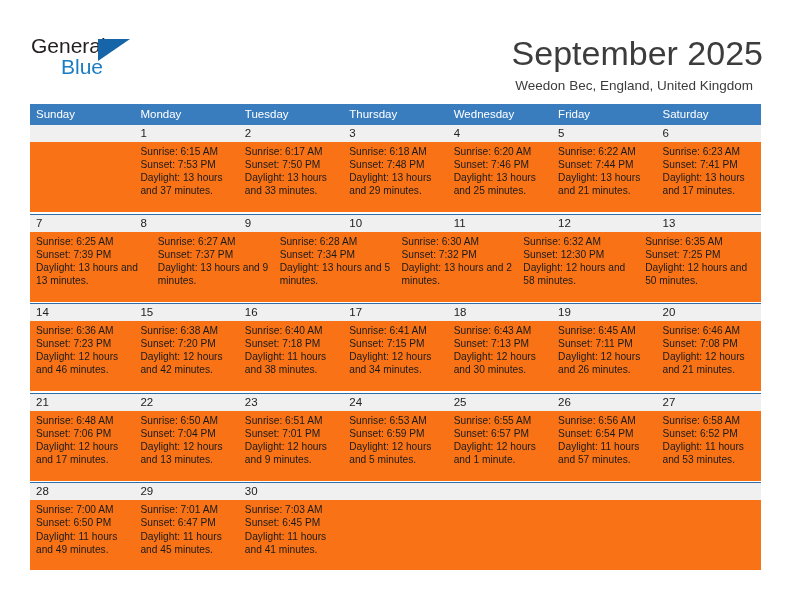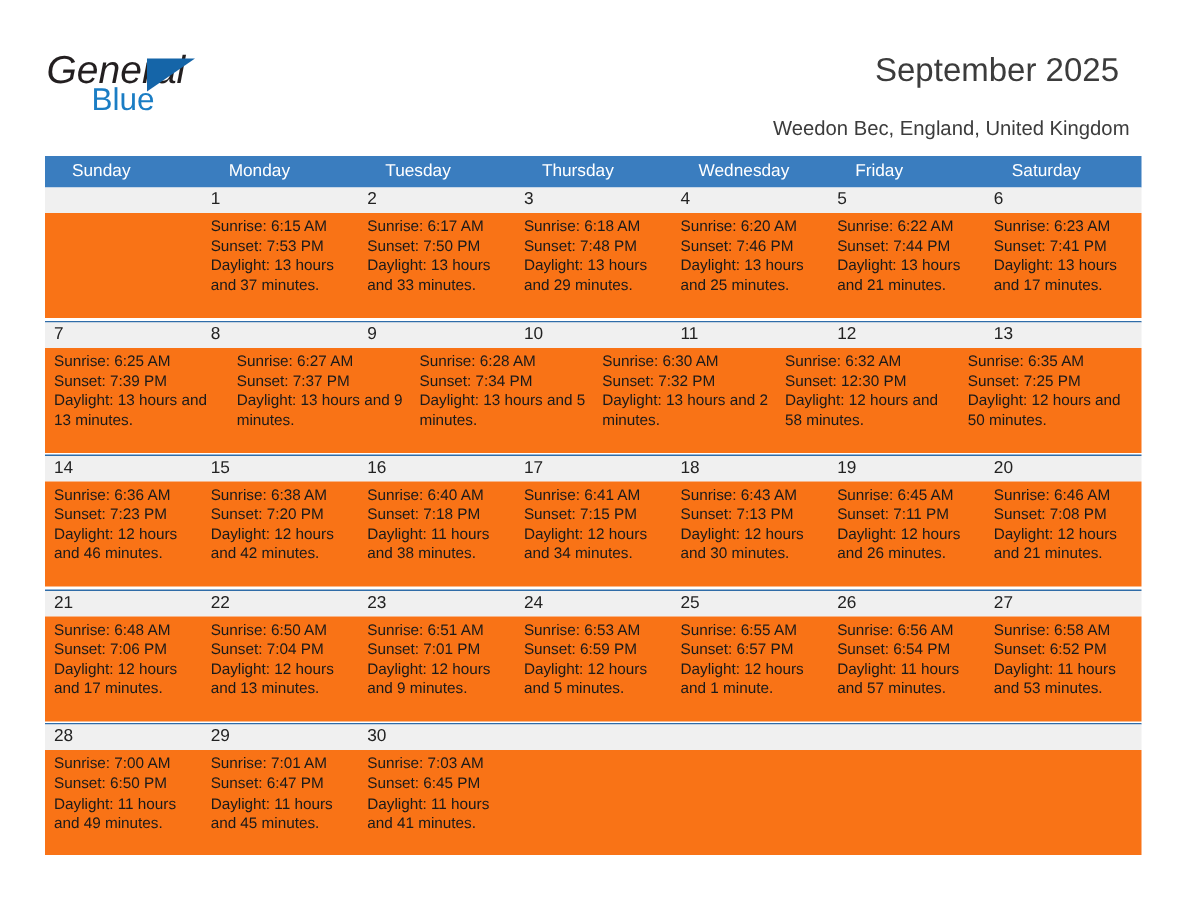--- a/index.html
+++ b/index.html
@@ -32,48 +32,47 @@
     position: absolute;
     left: 31px;
     top: 34px;
     width: 180px;
     height: 50px;
   }
   .logo-general {
     position: absolute;
     left: 0;
     top: 0;
-    font-size: 26px;
+    font-size: 21px;
     color: #231f20;
     letter-spacing: 0px;
     line-height: 24px;
-    font-style: italic;
   }
   .logo-blue {
     position: absolute;
     left: 30px;
     top: 21px;
     font-size: 21px;
     color: #1a7dc4;
     line-height: 24px;
   }
   .logo-tri {
     position: absolute;
     left: 67px;
     top: 5px;
     width: 0;
     height: 0;
     border-left: 32px solid #1565a8;
     border-bottom: 22px solid transparent;
   }
   .title {
     position: absolute;
-    right: 46px;
+    right: 29px;
     top: 34px;
-    font-size: 22px;
+    font-size: 34px;
     color: #3c3c3c;
     text-align: right;
     white-space: nowrap;
   }
   .subtitle {
     position: absolute;
     right: 39px;
     top: 78px;
     font-size: 13.5px;
     color: #3c3c3c;
@@ -91,21 +90,21 @@
   .weekday-row {
     display: flex;
     background: #3a7dbf;
     height: 21px;
   }
   .weekday {
     flex: 1 1 0;
     color: #ffffff;
     font-size: 11.5px;
     line-height: 21px;
-    padding-left: 18px;
+    padding-left: 6px;
     box-sizing: border-box;
     white-space: nowrap;
     overflow: hidden;
   }
   .week-row {
     position: relative;
     height: 88.6px;
     border-top: 1px solid #2f6ca8;
   }
   .week-row:first-of-type {

